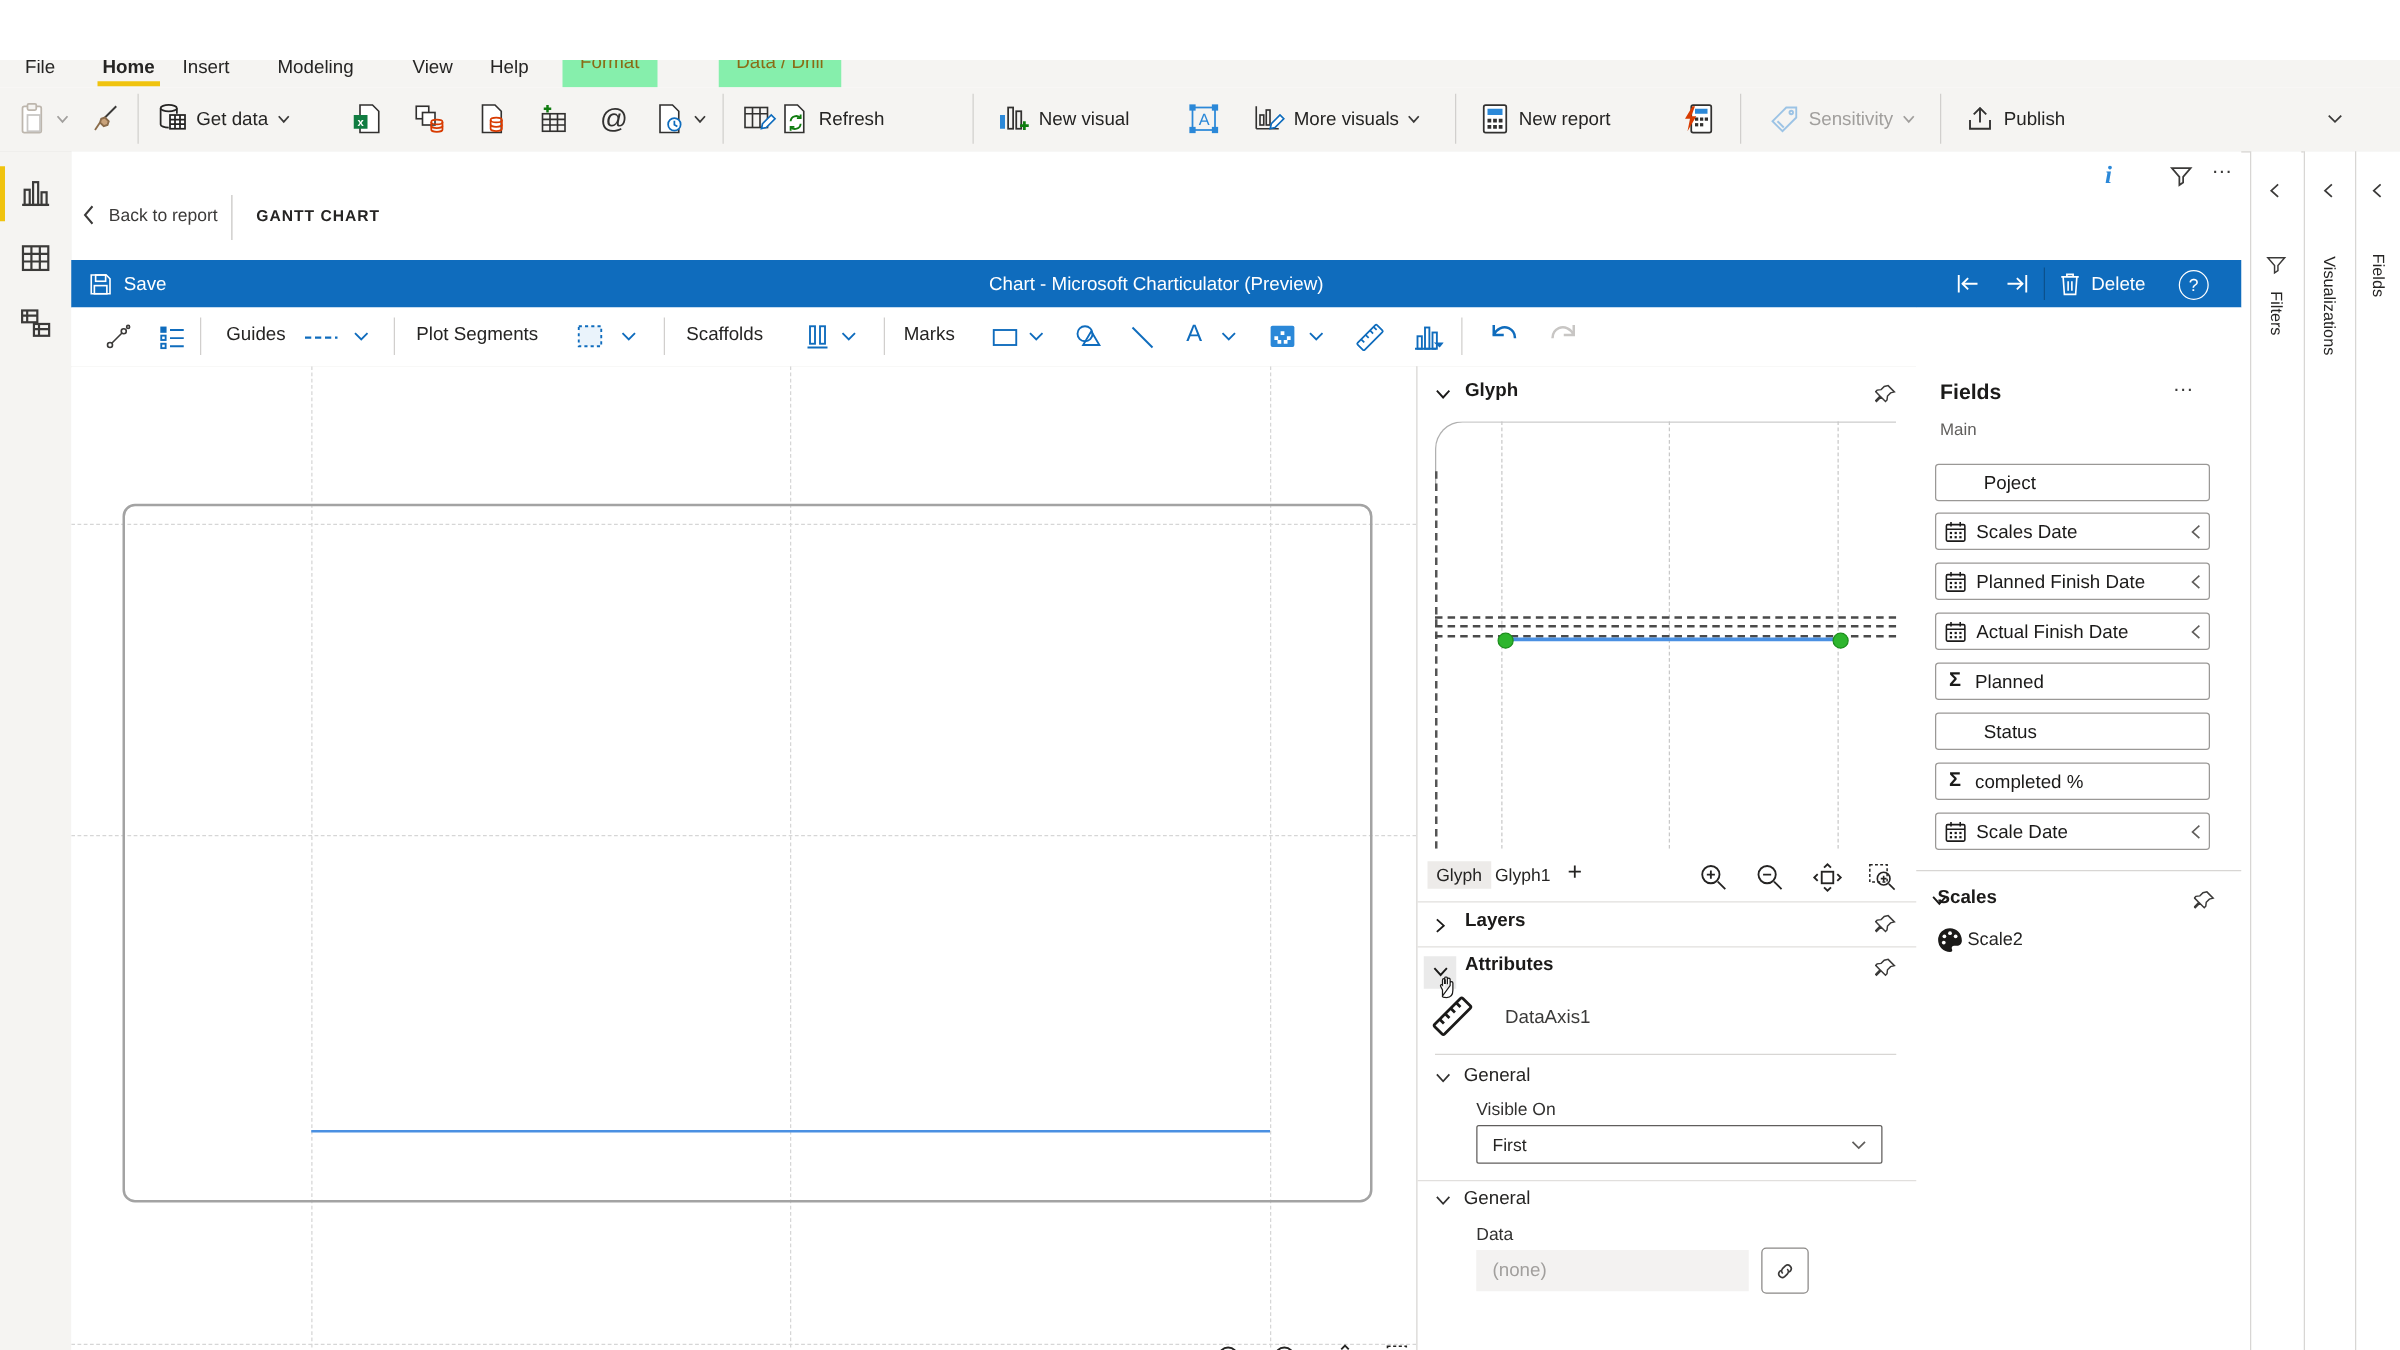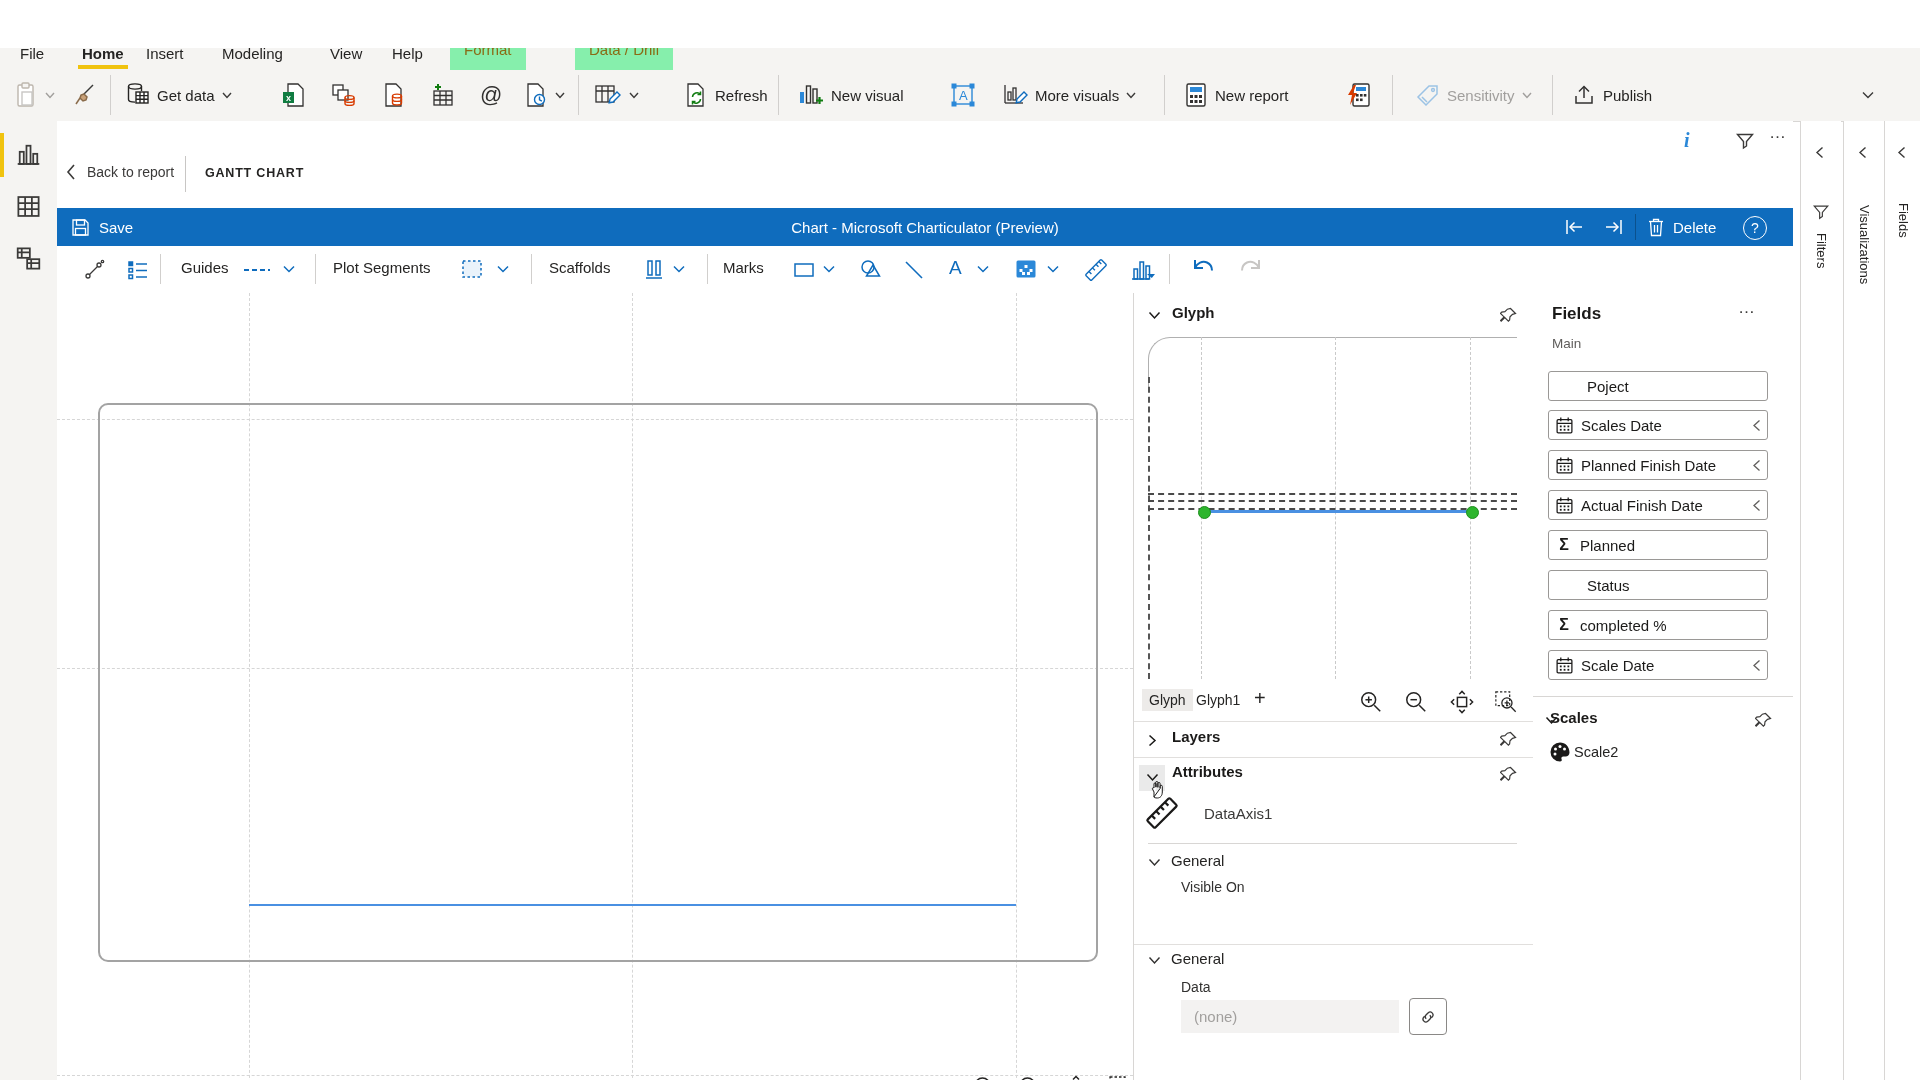--- a/index.html
+++ b/index.html
@@ -174,21 +174,21 @@
           <g fill="none" stroke="#323130" stroke-width="1.3">
             <rect x="2" y="4" width="18" height="16"></rect>
             <path d="M2 9h18M8 4v16M14 4v16"></path>
           </g>
           <path d="M16 17l7-7 3 3-7 7-3.8.8z" fill="#fff" stroke="#0f6cbd" stroke-width="1.4"></path>
         </svg>
       <svg width="10" height="7" viewBox="0 0 10 7">
           <polyline points="1,1 5,5.5 9,1" fill="none" stroke="#3b3a39" stroke-width="1.4"></polyline>
         </svg>
     </div>
-    <div class="rbtn" style="left:684px">
+    <div class="rbtn" style="left:624px">
       <svg width="24" height="26" viewBox="0 0 24 26">
           <path d="M4 2h10l5 5v17H4z" fill="#fff" stroke="#323130" stroke-width="1.3"></path>
           <g fill="none" stroke="#107c10" stroke-width="1.5">
             <path d="M8.5 15a4.5 4.5 0 018-2.5"></path>
             <path d="M16.5 9.5v3h-3"></path>
             <path d="M16.5 17a4.5 4.5 0 01-8 2.5"></path>
             <path d="M8.5 22.5v-3h3"></path>
           </g>
         </svg>
       <span class="rlbl">Refresh</span>
@@ -713,20 +713,26 @@
       </div>
       <div class="abs" style="left:14px;top:550px;width:369px;border-top:1px solid #d8d6d4"></div>
 
       <div class="abs" style="left:14px;top:565px">
         <svg width="13" height="9" viewBox="0 0 13 9">
             <polyline points="1.5,1.5 6.5,7 11.5,1.5" fill="none" stroke="#323130" stroke-width="1.4"></polyline>
           </svg>
       </div>
       <span class="abs" style="left:37px;top:559px;font-size:15px">General</span>
       <span class="sec-lbl" style="left:47px;top:586px">Visible On</span>
+      <div class="abs flex" style="left:47px;top:607px;width:325px;height:31px;border:1px solid #605e5c;border-radius:2px;box-sizing:border-box;justify-content:space-between;padding:0 12px;background:#fff">
+        <span style="font-size:14px">First</span>
+        <svg width="12" height="8" viewBox="0 0 12 8">
+            <polyline points="1,1.5 6,6.5 11,1.5" fill="none" stroke="#605e5c" stroke-width="1.4"></polyline>
+          </svg>
+      </div>
       <div class="pdiv" style="top:651px"></div>
 
       <div class="abs" style="left:14px;top:663px">
         <svg width="13" height="9" viewBox="0 0 13 9">
             <polyline points="1.5,1.5 6.5,7 11.5,1.5" fill="none" stroke="#323130" stroke-width="1.4"></polyline>
           </svg>
       </div>
       <span class="abs" style="left:37px;top:657px;font-size:15px">General</span>
       <span class="sec-lbl" style="left:47px;top:686px">Data</span>
       <div class="abs flex" style="left:47px;top:707px;width:218px;height:33px;background:#f3f2f1;box-sizing:border-box;padding:0 13px">

